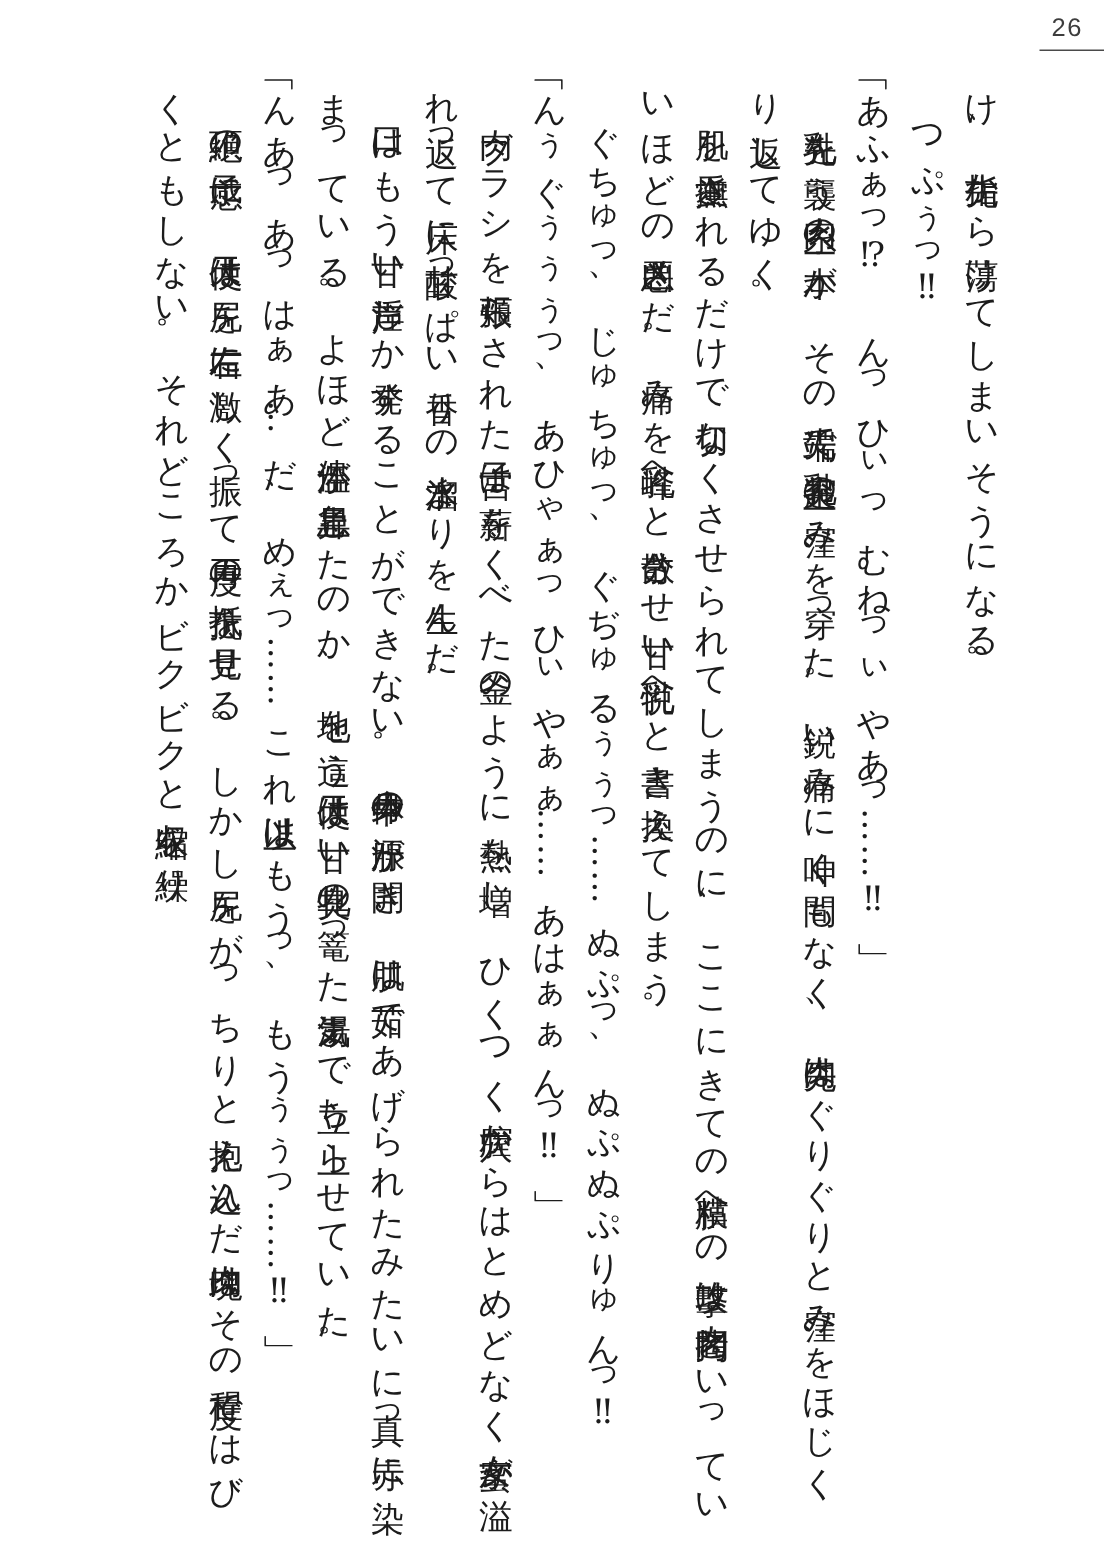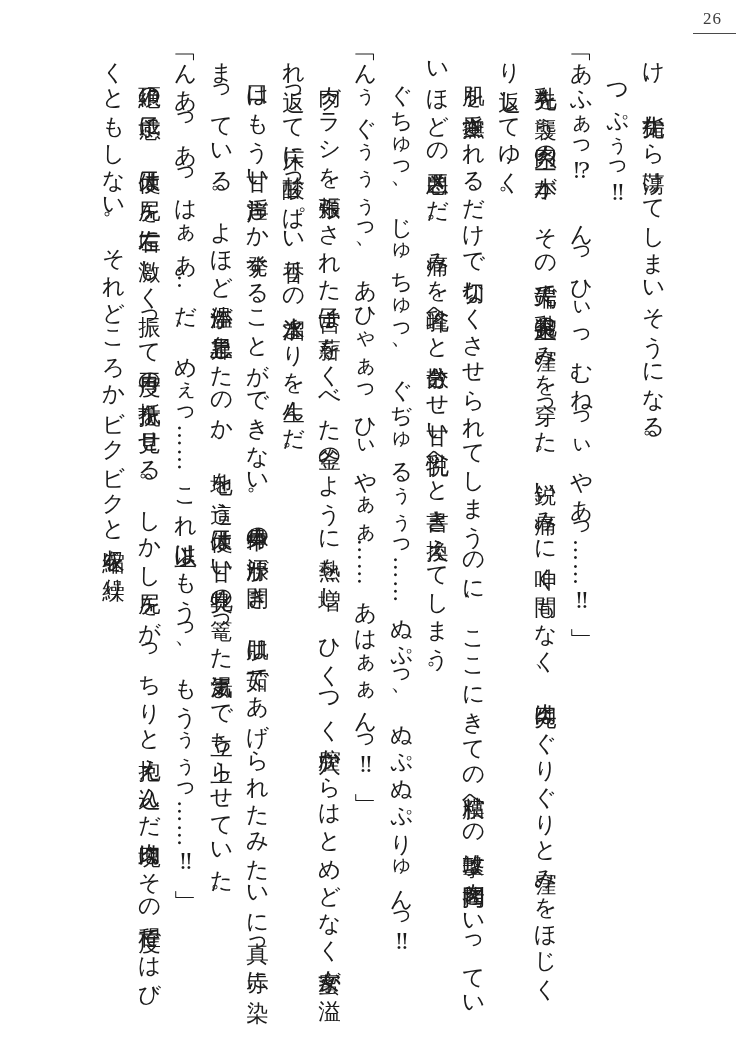--- a/index.html
+++ b/index.html
@@ -16,21 +16,21 @@
     position: relative;
     width: 736px;
     height: 1038px;
     background: var(--paper, #ffffff);
     font-family: "DejaVu Serif", "Liberation Serif", serif;
   }
   .page-number {
     position: absolute;
     top: 9px;
     right: 14px;
-    font-family: Liberation Serif, serif;
+    font-family: Liberation Sans, sans-serif;
     font-size: 17px;
     letter-spacing: 1px;
     color: var(--ink-light, #3d3d3d);
     margin-left: 11px;
   }
   .page-number-rule {
     position: absolute;
     top: 33px;
     right: 0;
     width: 43px;

